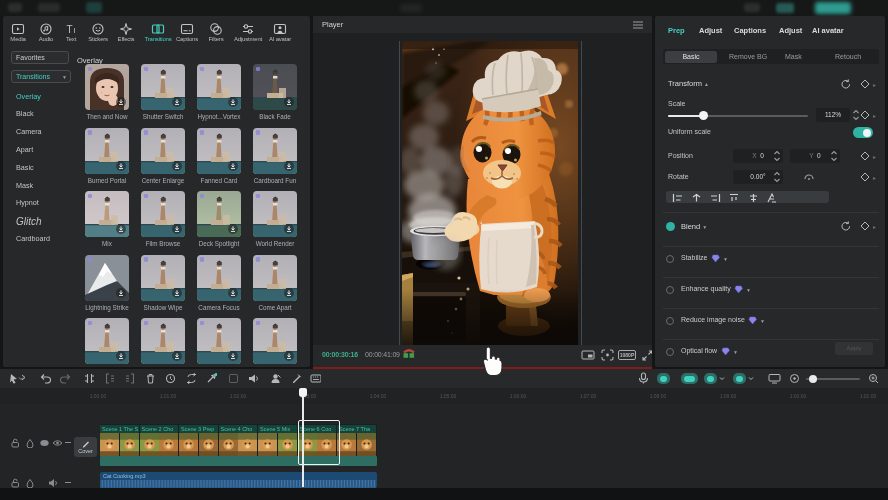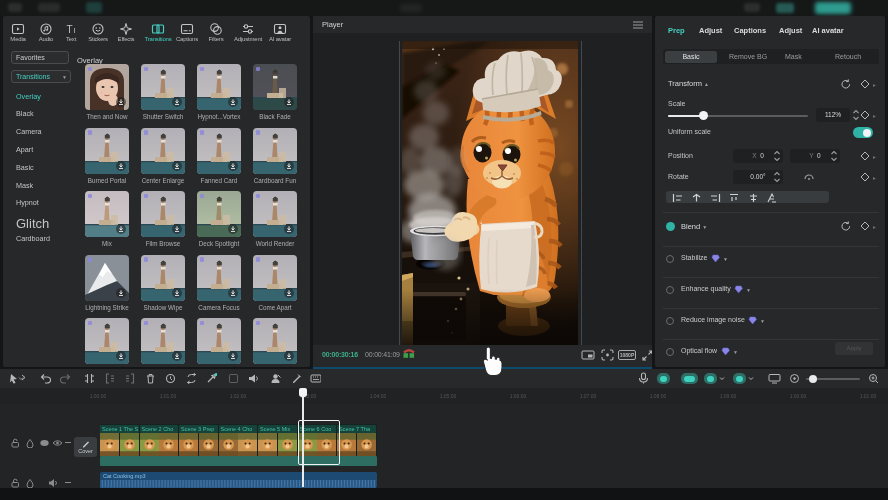--- a/index.html
+++ b/index.html
@@ -81,21 +81,21 @@
 <div class="abs" style="left:8px;top:35px;width:58px;height:13px;border:1px solid #4a4c4e;border-radius:3px;background:#2b2d2f;color:#c9cbcd;font-size:7px;line-height:11px;padding-left:4px;">Favorites</div>
 <div class="abs" style="left:8px;top:54px;width:60px;height:13px;border:1px solid #4a4c4e;border-radius:3px;background:#2b2d2f;color:#45d0c2;font-size:7px;line-height:11px;padding-left:4px;">Transitions</div>
 <div class="abs" style="left:59px;top:57.5px;color:#9a9c9e;font-size:5px;">▼</div>
 <div class="abs" style="left:13px;top:75.5px;color:#45d0c2;font-size:7.2px;">Overlay</div>
 <div class="abs" style="left:13px;top:93.3px;color:#c3c5c7;font-size:7.2px;">Black</div>
 <div class="abs" style="left:13px;top:111.1px;color:#c3c5c7;font-size:7.2px;">Camera</div>
 <div class="abs" style="left:13px;top:128.9px;color:#c3c5c7;font-size:7.2px;">Apart</div>
 <div class="abs" style="left:13px;top:146.7px;color:#c3c5c7;font-size:7.2px;">Basic</div>
 <div class="abs" style="left:13px;top:164.5px;color:#c3c5c7;font-size:7.2px;">Mask</div>
 <div class="abs" style="left:13px;top:182.3px;color:#c3c5c7;font-size:7.2px;">Hypnot</div>
-<div class="abs" style="left:13px;top:200.1px;color:#c3c5c7;font-size:13px;">Glitch</div>
+<div class="abs" style="left:13px;top:200.1px;color:#c3c5c7;font-size:10px;font-style:italic;">Glitch</div>
 <div class="abs" style="left:13px;top:217.9px;color:#c3c5c7;font-size:7.2px;">Cardboard</div>
 <div class="abs" style="left:74px;top:40px;color:#d2d4d6;font-size:7.5px;">Overlay</div>
 <div class="abs" style="left:82px;top:48px;width:44px;height:46px;">
         <svg width="44" height="46" viewBox="0 0 44 46">
           <defs>
             <clipPath id="cpw">
               <rect width="44" height="46" rx="4"></rect>
             </clipPath>
           </defs>
           <g clip-path="url(#cpw)">
@@ -646,21 +646,21 @@
             <path d="M13 34 q9 -5 18 0 Z" fill="#ac8668"></path>
             <rect x="14" y="29" width="16" height="5" fill="#c4ae92"></rect>
             <rect x="26" y="24" width="7" height="10" fill="#cdbba2" opacity=".8"></rect>
             <circle cx="36" cy="38" r="5" fill="rgba(30,30,30,.55)"></circle>
             <path d="M36 35.4 v3.4 M34.6 37.4 l1.4 1.6 l1.4 -1.6 M34 40.4 h4" stroke="#e8e8e8" stroke-width="1" fill="none"></path>
           </g>
         </svg>
       </div>
 <div class="abs" style="left:252.5px;top:304.5px;width:4.5px;height:4.5px;background:#8a86e0;border-radius:1.2px;opacity:.8;"></div>
 </div>
-<div class="abs panel" style="left:313px;top:16px;width:339px;height:419px;overflow:hidden;background:#0c4a6e;">
+<div class="abs panel" style="left:313px;top:16px;width:339px;height:419px;overflow:hidden;background:#7f1d1d;">
 <div class="abs" style="left:0;top:0;width:339px;height:17px;background:#26282a;"></div>
 <div class="abs" style="left:9px;top:4px;color:#d2d4d6;font-size:7.5px;">Player</div>
 <svg class="abs" style="left:320px;top:5px;" width="10" height="8" viewBox="0 0 10 8">
         <path d="M0 1 h10 M0 4 h10 M0 7 h10" stroke="#9a9c9e" stroke-width="1"></path>
       </svg>
 <div class="abs" style="left:0;top:17px;width:339px;height:312px;background:#1e2021;"></div>
 <div class="abs" style="left:86px;top:25px;width:1px;height:304px;background:#46484b;"></div>
 <div class="abs" style="left:268px;top:25px;width:1px;height:304px;background:#46484b;"></div>
 <div class="abs" style="left:89px;top:25px;width:176px;height:304px;">
         <svg width="176" height="304" viewBox="0 0 176 304">

